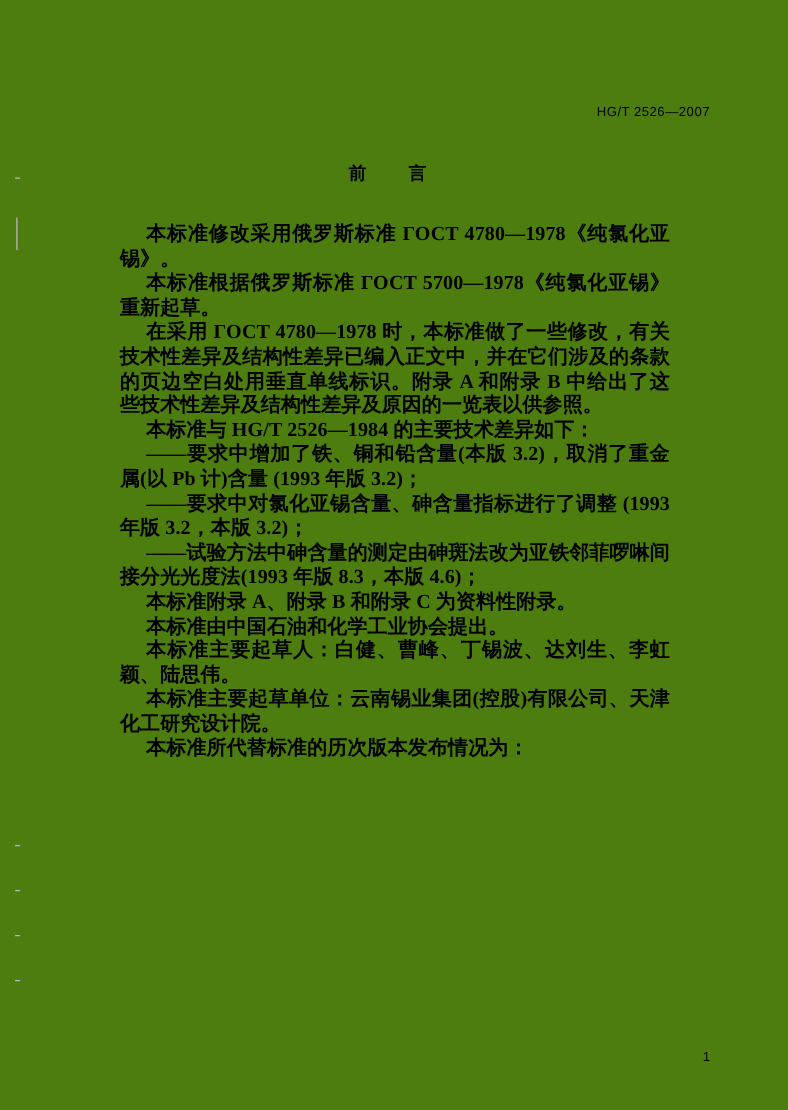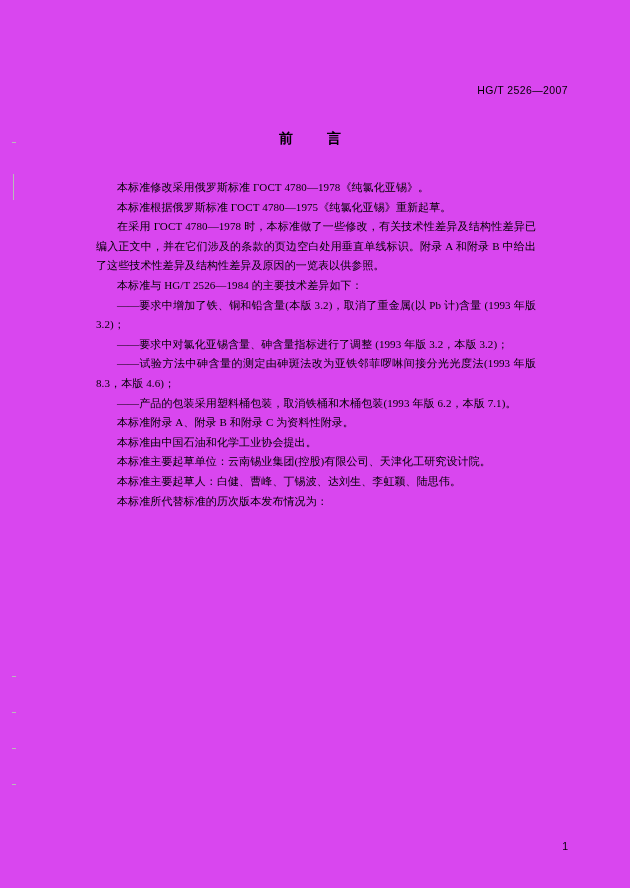--- a/index.html
+++ b/index.html
@@ -4,21 +4,21 @@
 <style>
   html, body {
     margin: 0;
     padding: 0;
     background: #ffffff;
   }
   .page {
     position: relative;
     width: 630px;
     height: 888px;
-    background: #d946ef;
+    background: #4d7c0f;
     font-family: "Liberation Serif", serif;
     color: #000000;
     overflow: hidden;
   }
   .header-code {
     position: absolute;
     top: 84px;
     right: 62px;
     font-size: 10.5px;
     letter-spacing: 0.4px;
@@ -36,25 +36,26 @@
     letter-spacing: 10px;
     font-family: "DejaVu Sans", sans-serif;
   }
   .body-block {
     position: absolute;
     top: 178px;
     left: 96px;
     width: 440px;
   }
   .para {
-    font-size: 11px;
+    font-size: 16px;
     line-height: 19.6px;
     text-align: justify;
     margin: 0;
     letter-spacing: 0.1px;
+    font-weight: bold;
   }
   .para.indent {
     text-indent: 21px;
   }
   .para.dash {
     text-indent: 21px;
   }
   .page-number {
     position: absolute;
     bottom: 36px;
@@ -84,29 +85,28 @@
   <div class="edge-mark m4"></div>
   <div class="edge-mark m5"></div>
   <div class="edge-mark m6"></div>
 
   <div class="header-code">HG/T 2526—2007</div>
 
   <div class="doc-title">前　言</div>
 
   <div class="body-block">
     <p class="para indent">本标准修改采用俄罗斯标准 ГОСТ 4780—1978《纯氯化亚锡》。</p>
-    <p class="para indent">本标准根据俄罗斯标准 ГОСТ 4780—1975《纯氯化亚锡》重新起草。</p>
+    <p class="para indent">本标准根据俄罗斯标准 ГОСТ 5700—1978《纯氯化亚锡》重新起草。</p>
     <p class="para indent">在采用 ГОСТ 4780—1978 时，本标准做了一些修改，有关技术性差异及结构性差异已编入正文中，并在它们涉及的条款的页边空白处用垂直单线标识。附录 A 和附录 B 中给出了这些技术性差异及结构性差异及原因的一览表以供参照。</p>
     <p class="para indent">本标准与 HG/T 2526—1984 的主要技术差异如下：</p>
     <p class="para dash">——要求中增加了铁、铜和铅含量(本版 3.2)，取消了重金属(以 Pb 计)含量 (1993 年版 3.2)；</p>
     <p class="para dash">——要求中对氯化亚锡含量、砷含量指标进行了调整 (1993 年版 3.2，本版 3.2)；</p>
     <p class="para dash">——试验方法中砷含量的测定由砷斑法改为亚铁邻菲啰啉间接分光光度法(1993 年版 8.3，本版 4.6)；</p>
-    <p class="para dash">——产品的包装采用塑料桶包装，取消铁桶和木桶包装(1993 年版 6.2，本版 7.1)。</p>
     <p class="para indent">本标准附录 A、附录 B 和附录 C 为资料性附录。</p>
     <p class="para indent">本标准由中国石油和化学工业协会提出。</p>
+    <p class="para indent">本标准主要起草人：白健、曹峰、丁锡波、达刘生、李虹颖、陆思伟。</p>
     <p class="para indent">本标准主要起草单位：云南锡业集团(控股)有限公司、天津化工研究设计院。</p>
-    <p class="para indent">本标准主要起草人：白健、曹峰、丁锡波、达刘生、李虹颖、陆思伟。</p>
     <p class="para indent">本标准所代替标准的历次版本发布情况为：</p>
   </div>
 
   <div class="page-number">1</div>
 
 </div>
 
 </body></html>

